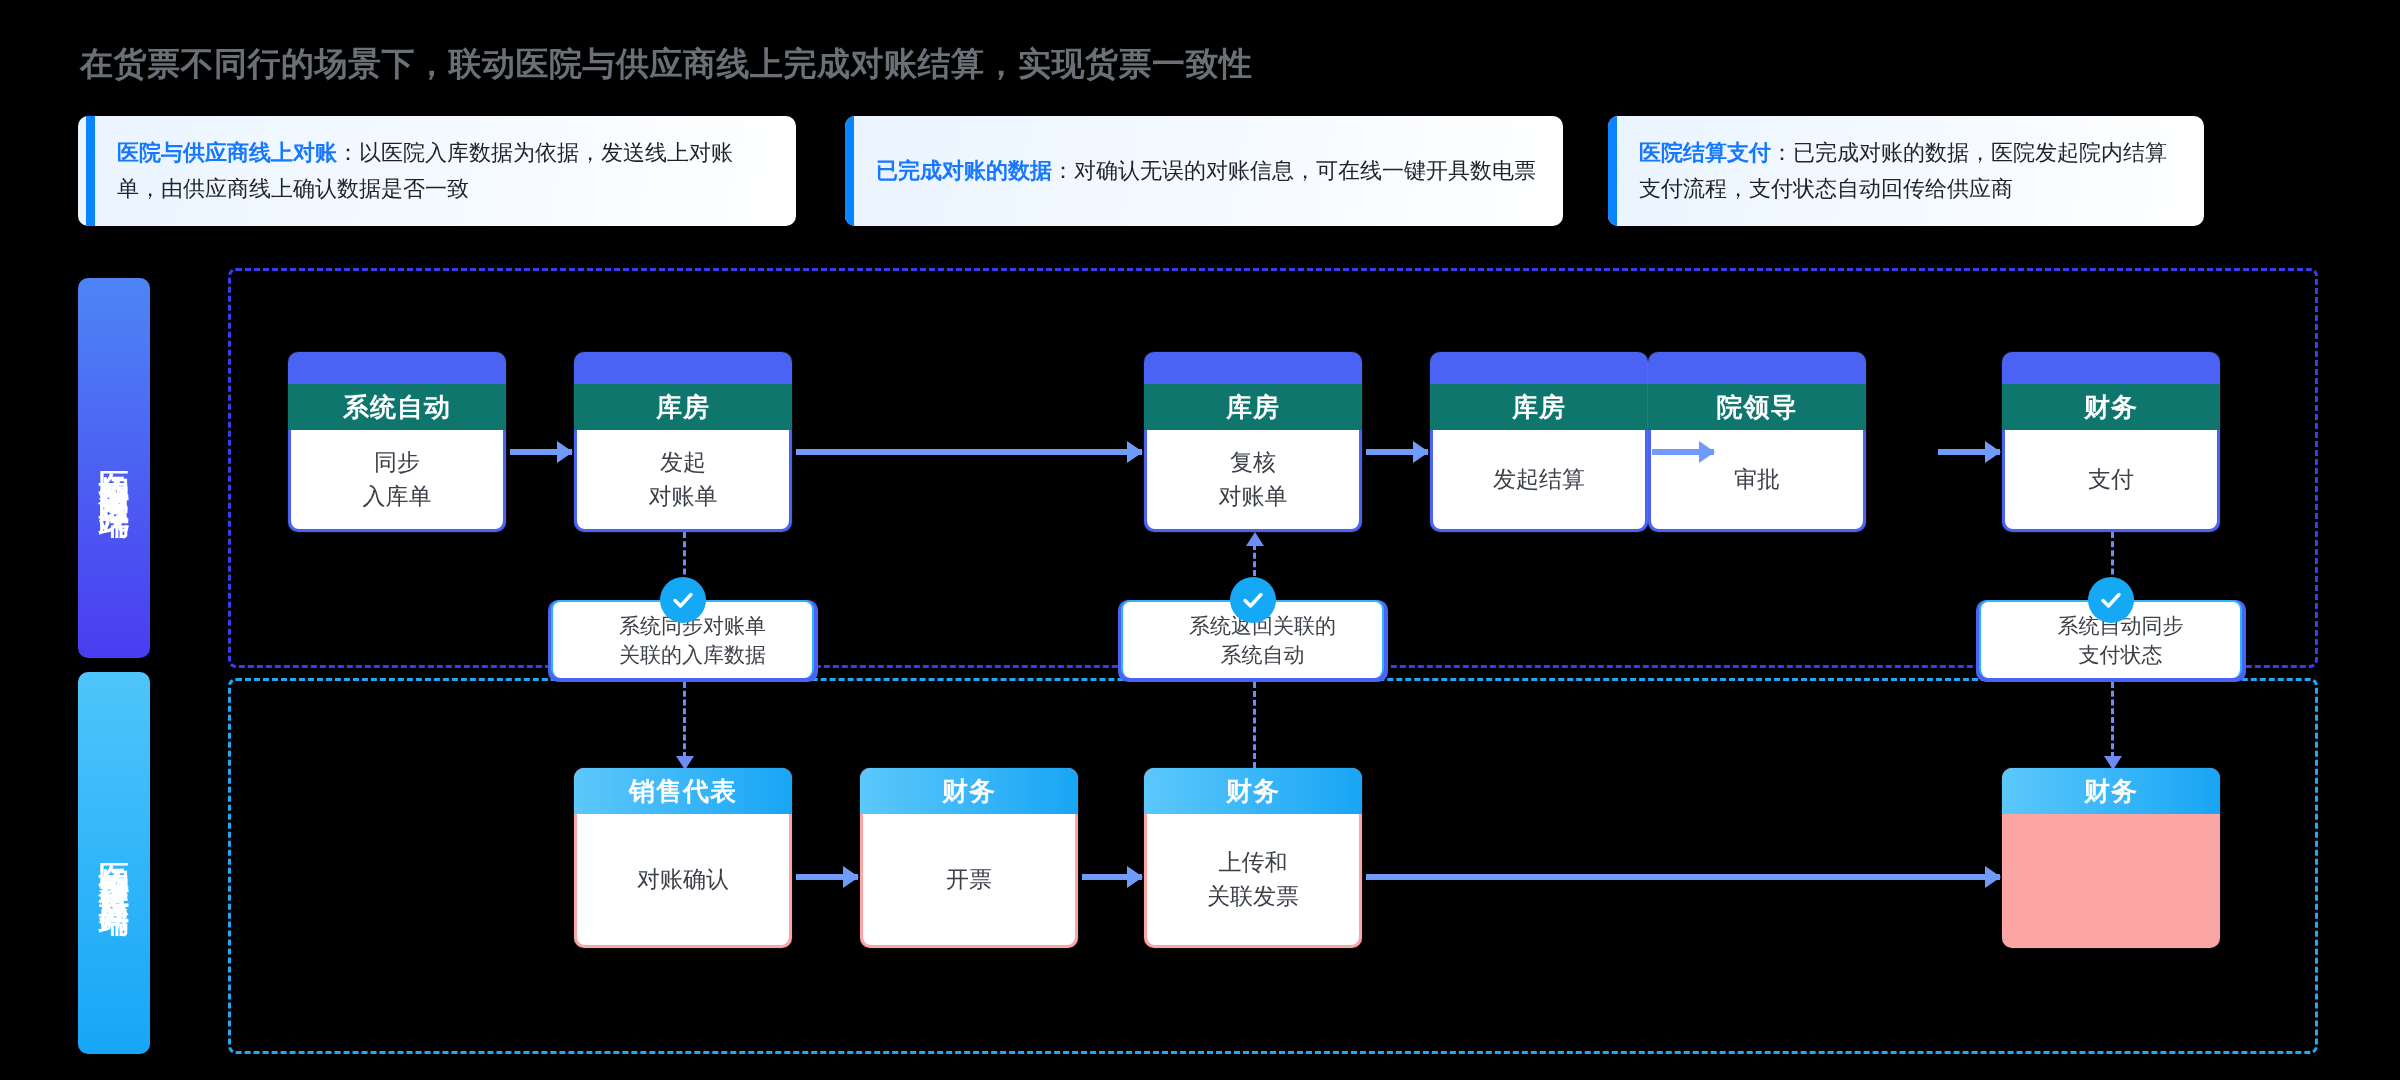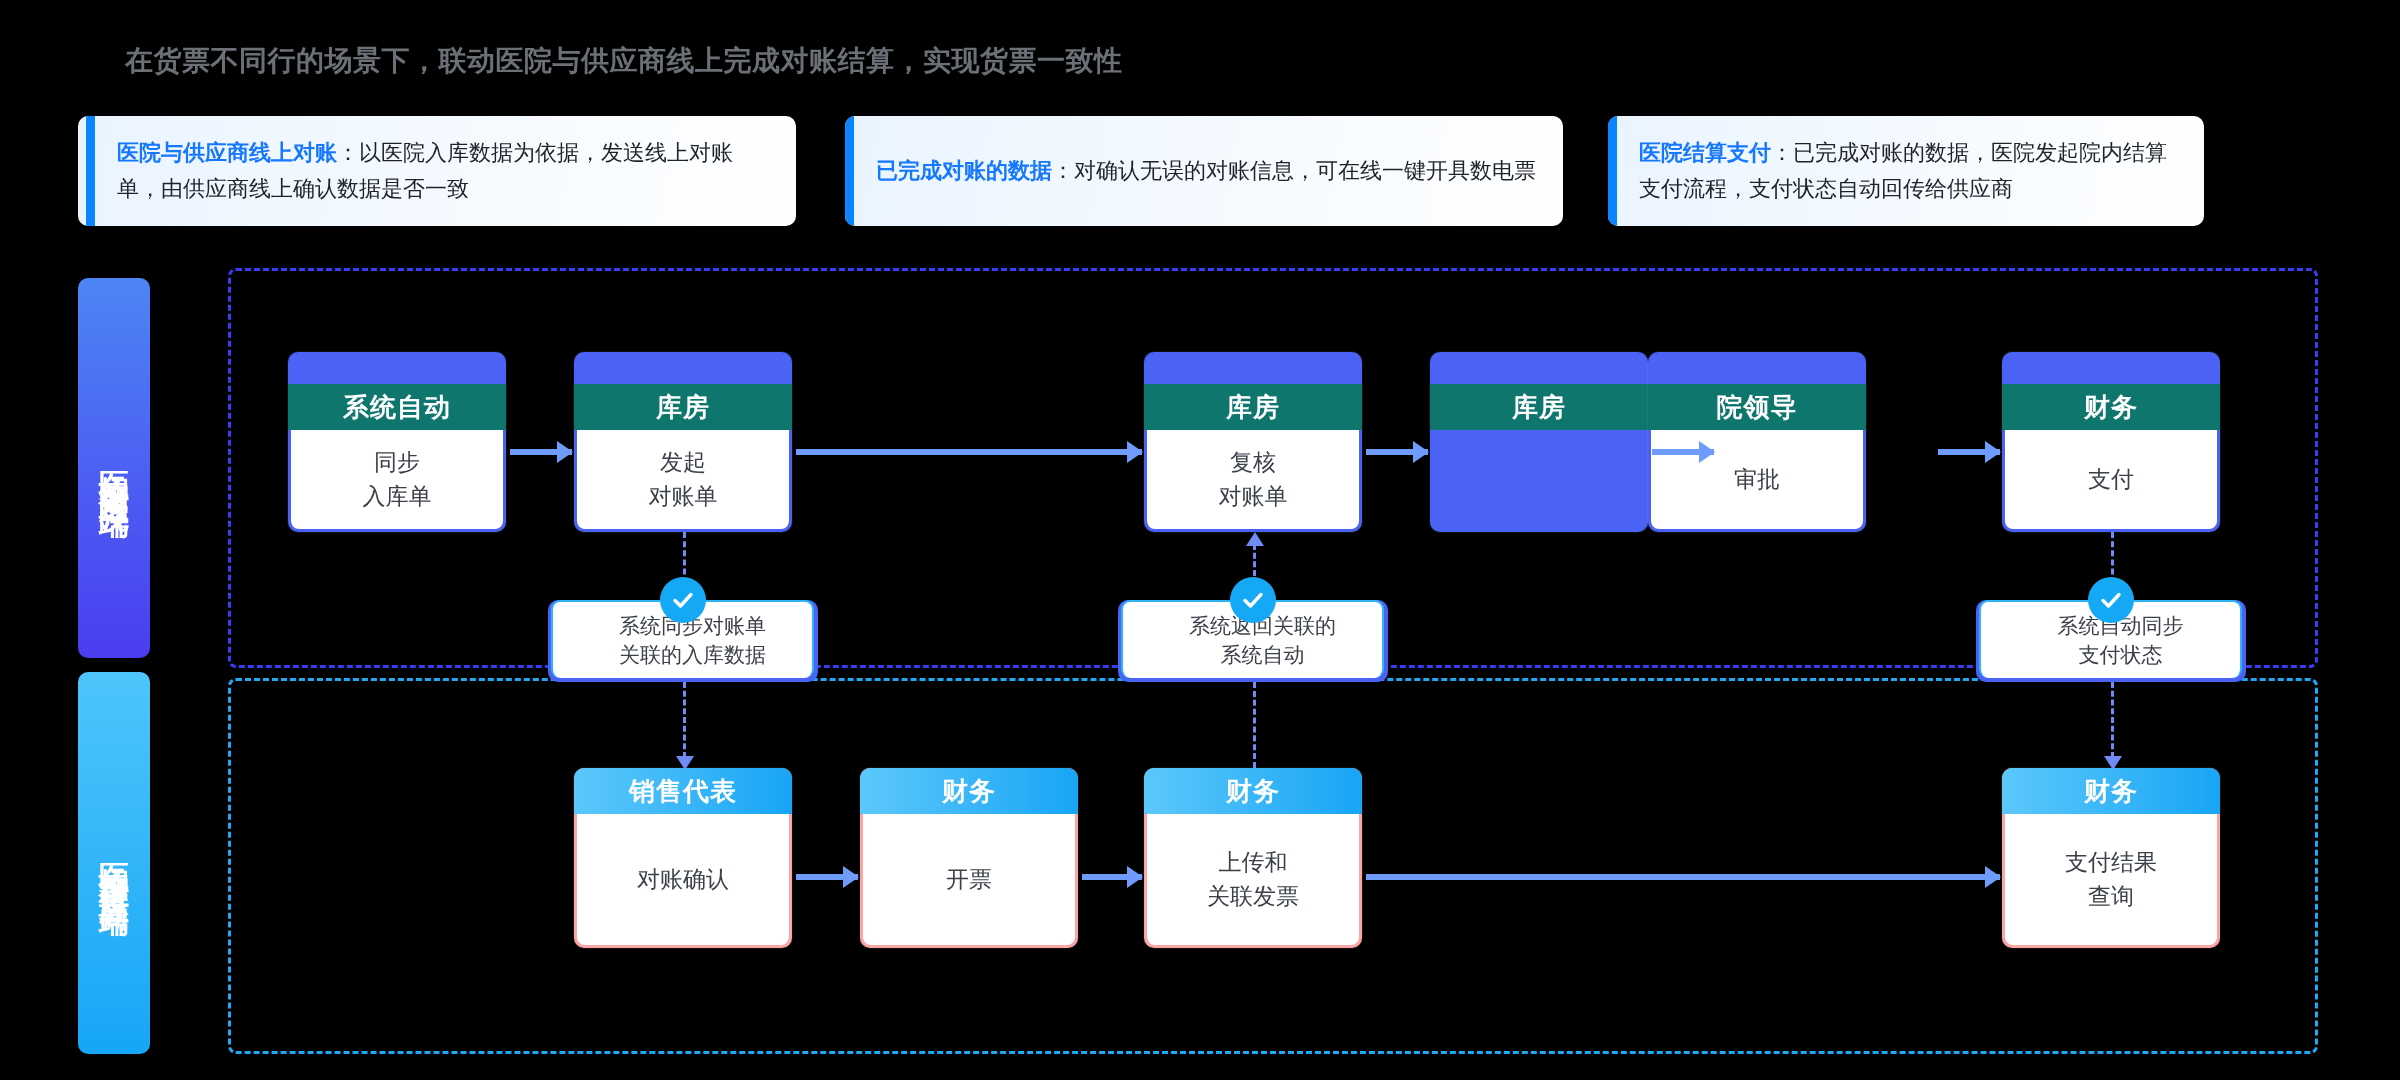--- a/index.html
+++ b/index.html
@@ -7,22 +7,22 @@
     width:2400px; height:1080px;
     background:#000;
     font-family:"Liberation Sans","DejaVu Sans",sans-serif;
     overflow:hidden;
   }
   #root{ position:relative; width:2400px; height:1080px; }
 
   
   .title{
     position:absolute; left:80px; top:42px;
-    font-size:28px; font-weight:700; color:#6b6f76;
-    letter-spacing:.5px; white-space:nowrap;margin-left:45px;
+    font-size:33px; font-weight:700; color:#6b6f76;
+    letter-spacing:.5px; white-space:nowrap;
   }
 
   
   .info-card{
     position:absolute; top:116px; height:110px;
     border-radius:10px; overflow:hidden;
     background:linear-gradient(100deg,#eaf4ff 0%,#f3f9ff 45%,#ffffff 100%);
     display:flex; align-items:center;
   }
   .info-card .bar{
@@ -174,20 +174,21 @@
     <div class="body">发起
 对账单</div>
   </div>
   <div class="node top" style="left:1144px; top:352px;">
     <div class="head">库房</div>
     <div class="body">复核
 对账单</div>
   </div>
   <div class="node top" style="left:1430px; top:352px;">
     <div class="head">库房</div>
+    <div class="body">发起结算</div>
   </div>
   <div class="node top" style="left:1648px; top:352px;">
     <div class="head">院领导</div>
     <div class="body">审批</div>
   </div>
   <div class="node top" style="left:2002px; top:352px;">
     <div class="head">财务</div>
     <div class="body">支付</div>
   </div>
 
@@ -205,22 +206,20 @@
     <div class="head">财务</div>
     <div class="body">开票</div>
   </div>
   <div class="node bot" style="left:1144px; top:768px;">
     <div class="head">财务</div>
     <div class="body">上传和
 关联发票</div>
   </div>
   <div class="node bot" style="left:2002px; top:768px;">
     <div class="head">财务</div>
-    <div class="body">支付结果
-查询</div>
   </div>
 
   <div class="harrow" style="left:796px;  top:874px; width:62px;"></div>
   <div class="harrow" style="left:1082px; top:874px; width:60px;"></div>
   <div class="harrow" style="left:1366px; top:874px; width:634px;"></div>
 
   <div class="sync" style="left:548px;  top:600px;">
     <div class="check-badge">
       <svg width="26" height="26" viewBox="0 0 26 26" aria-hidden="true">
         <path d="M5 13.5 L10.5 19 L21 7.5" fill="none" stroke="#ffffff" stroke-width="3.4" stroke-linecap="round" stroke-linejoin="round"></path>

